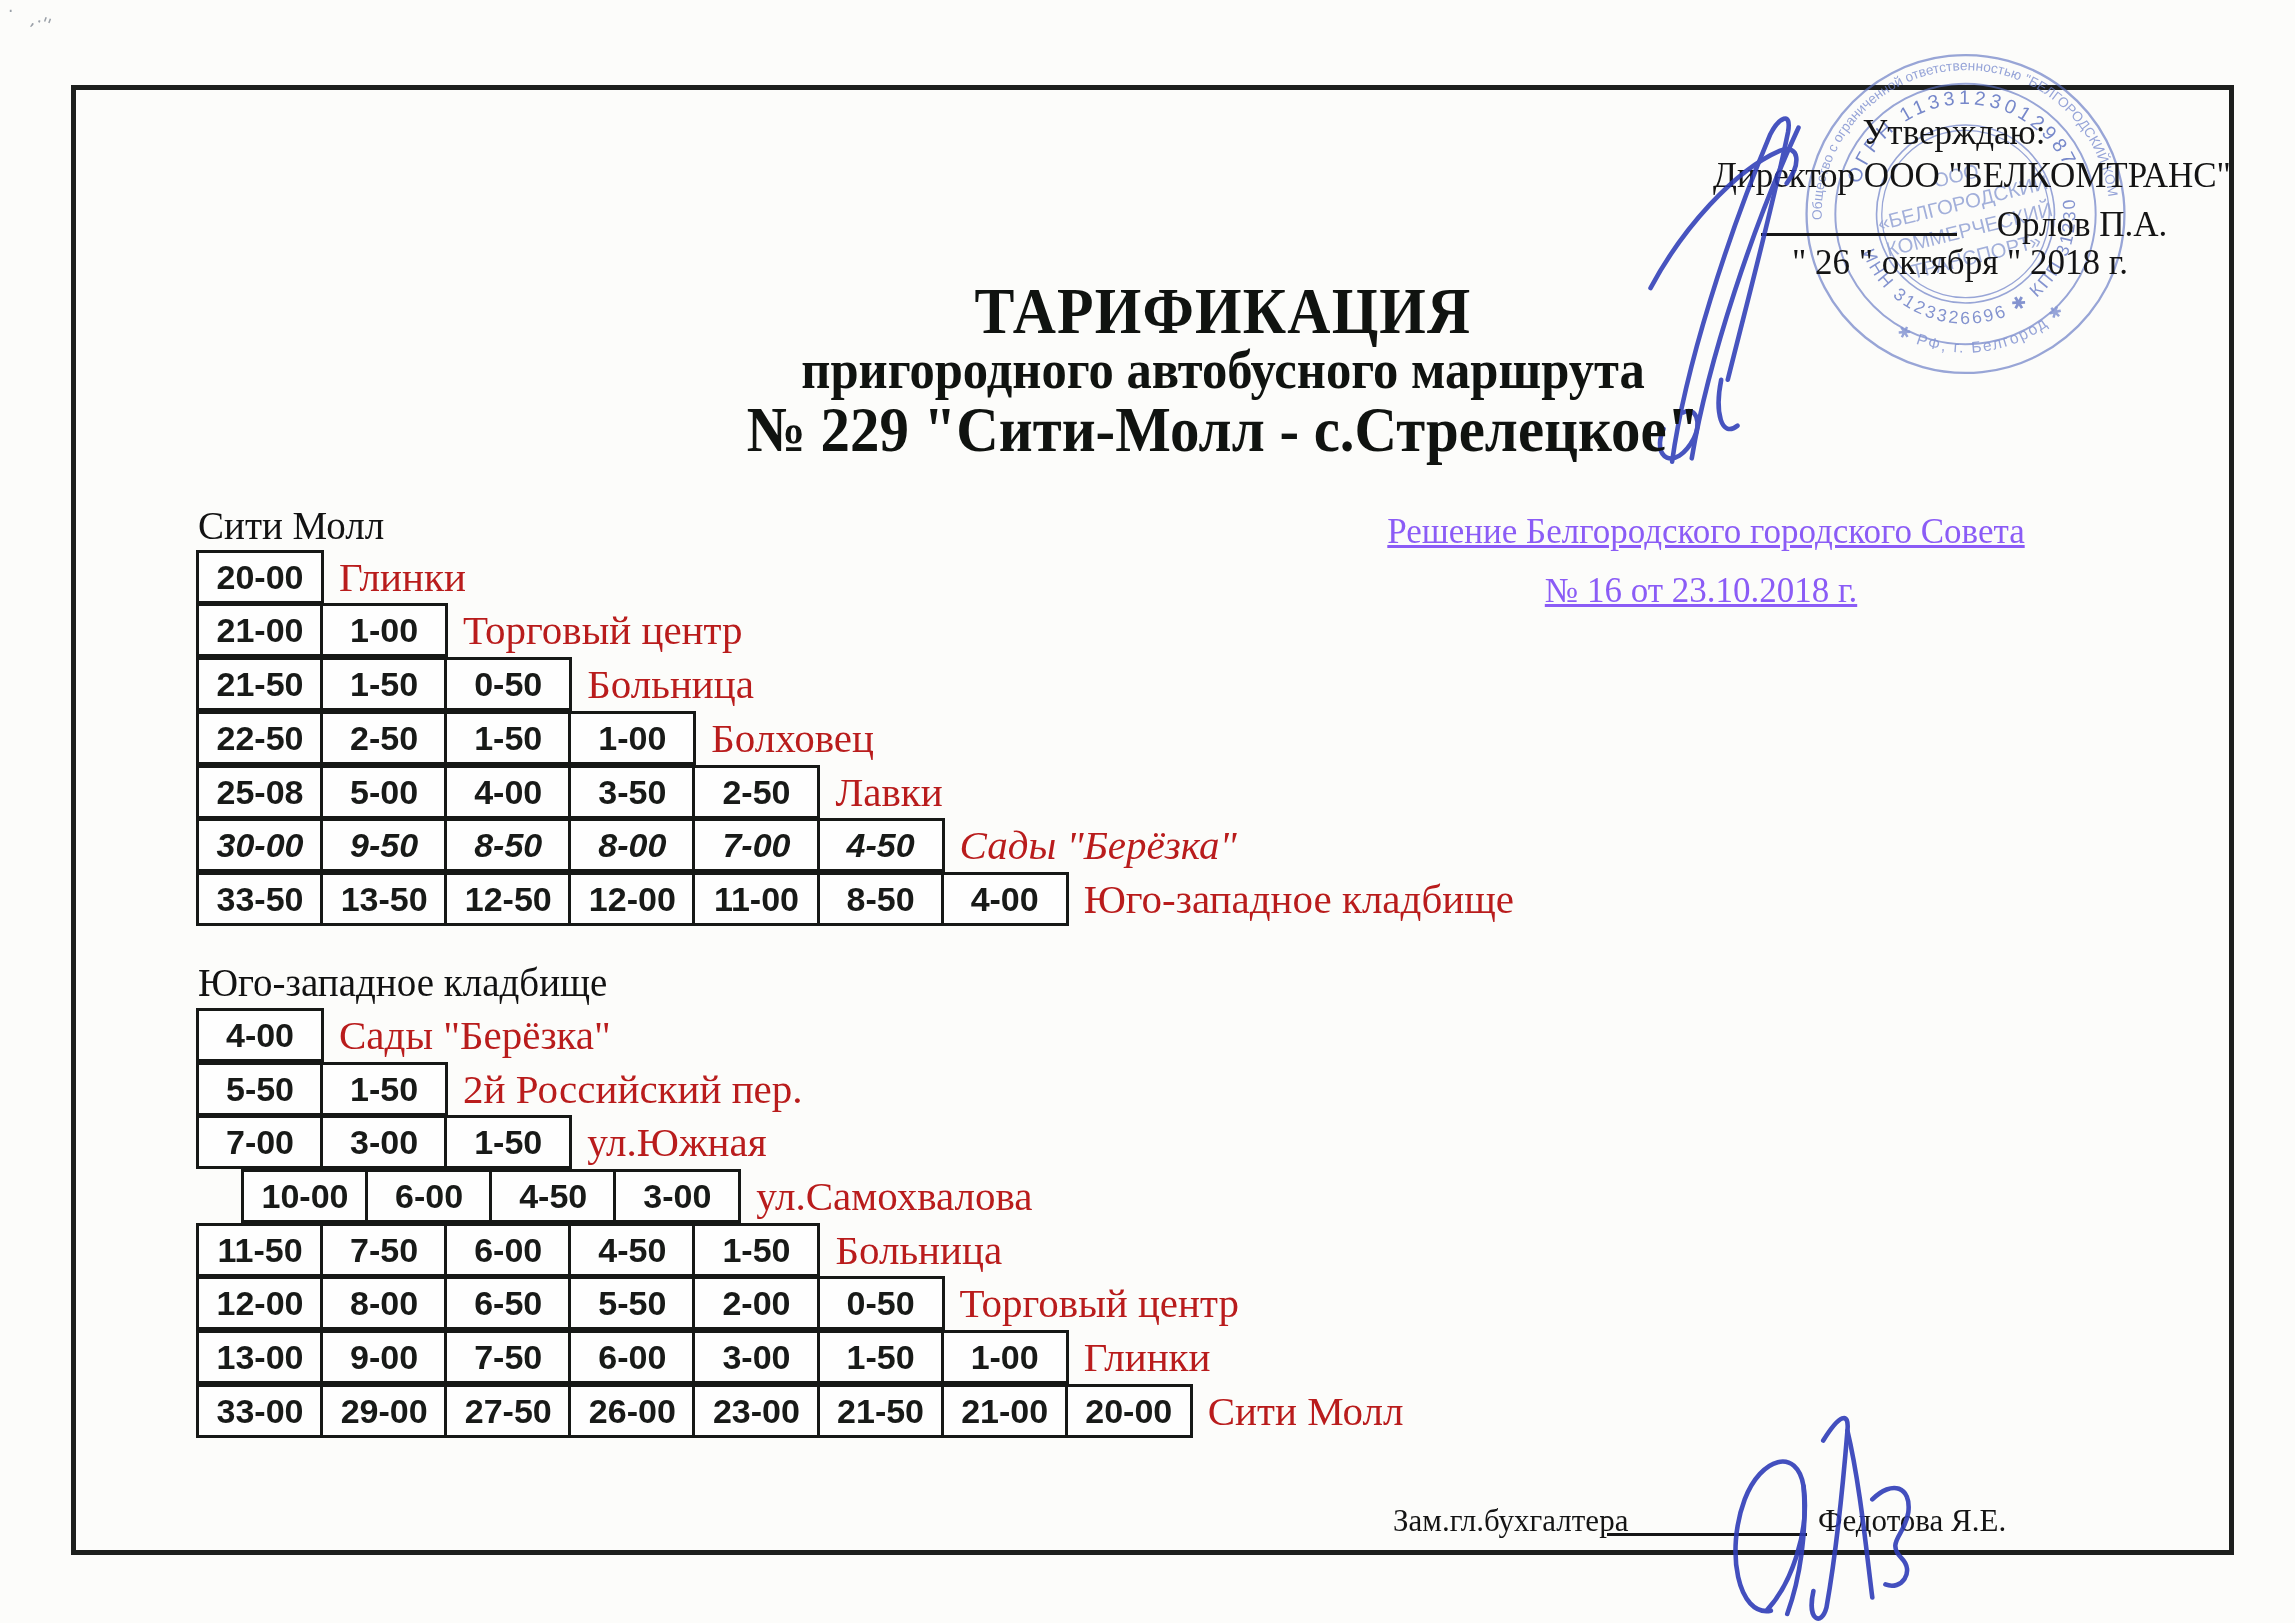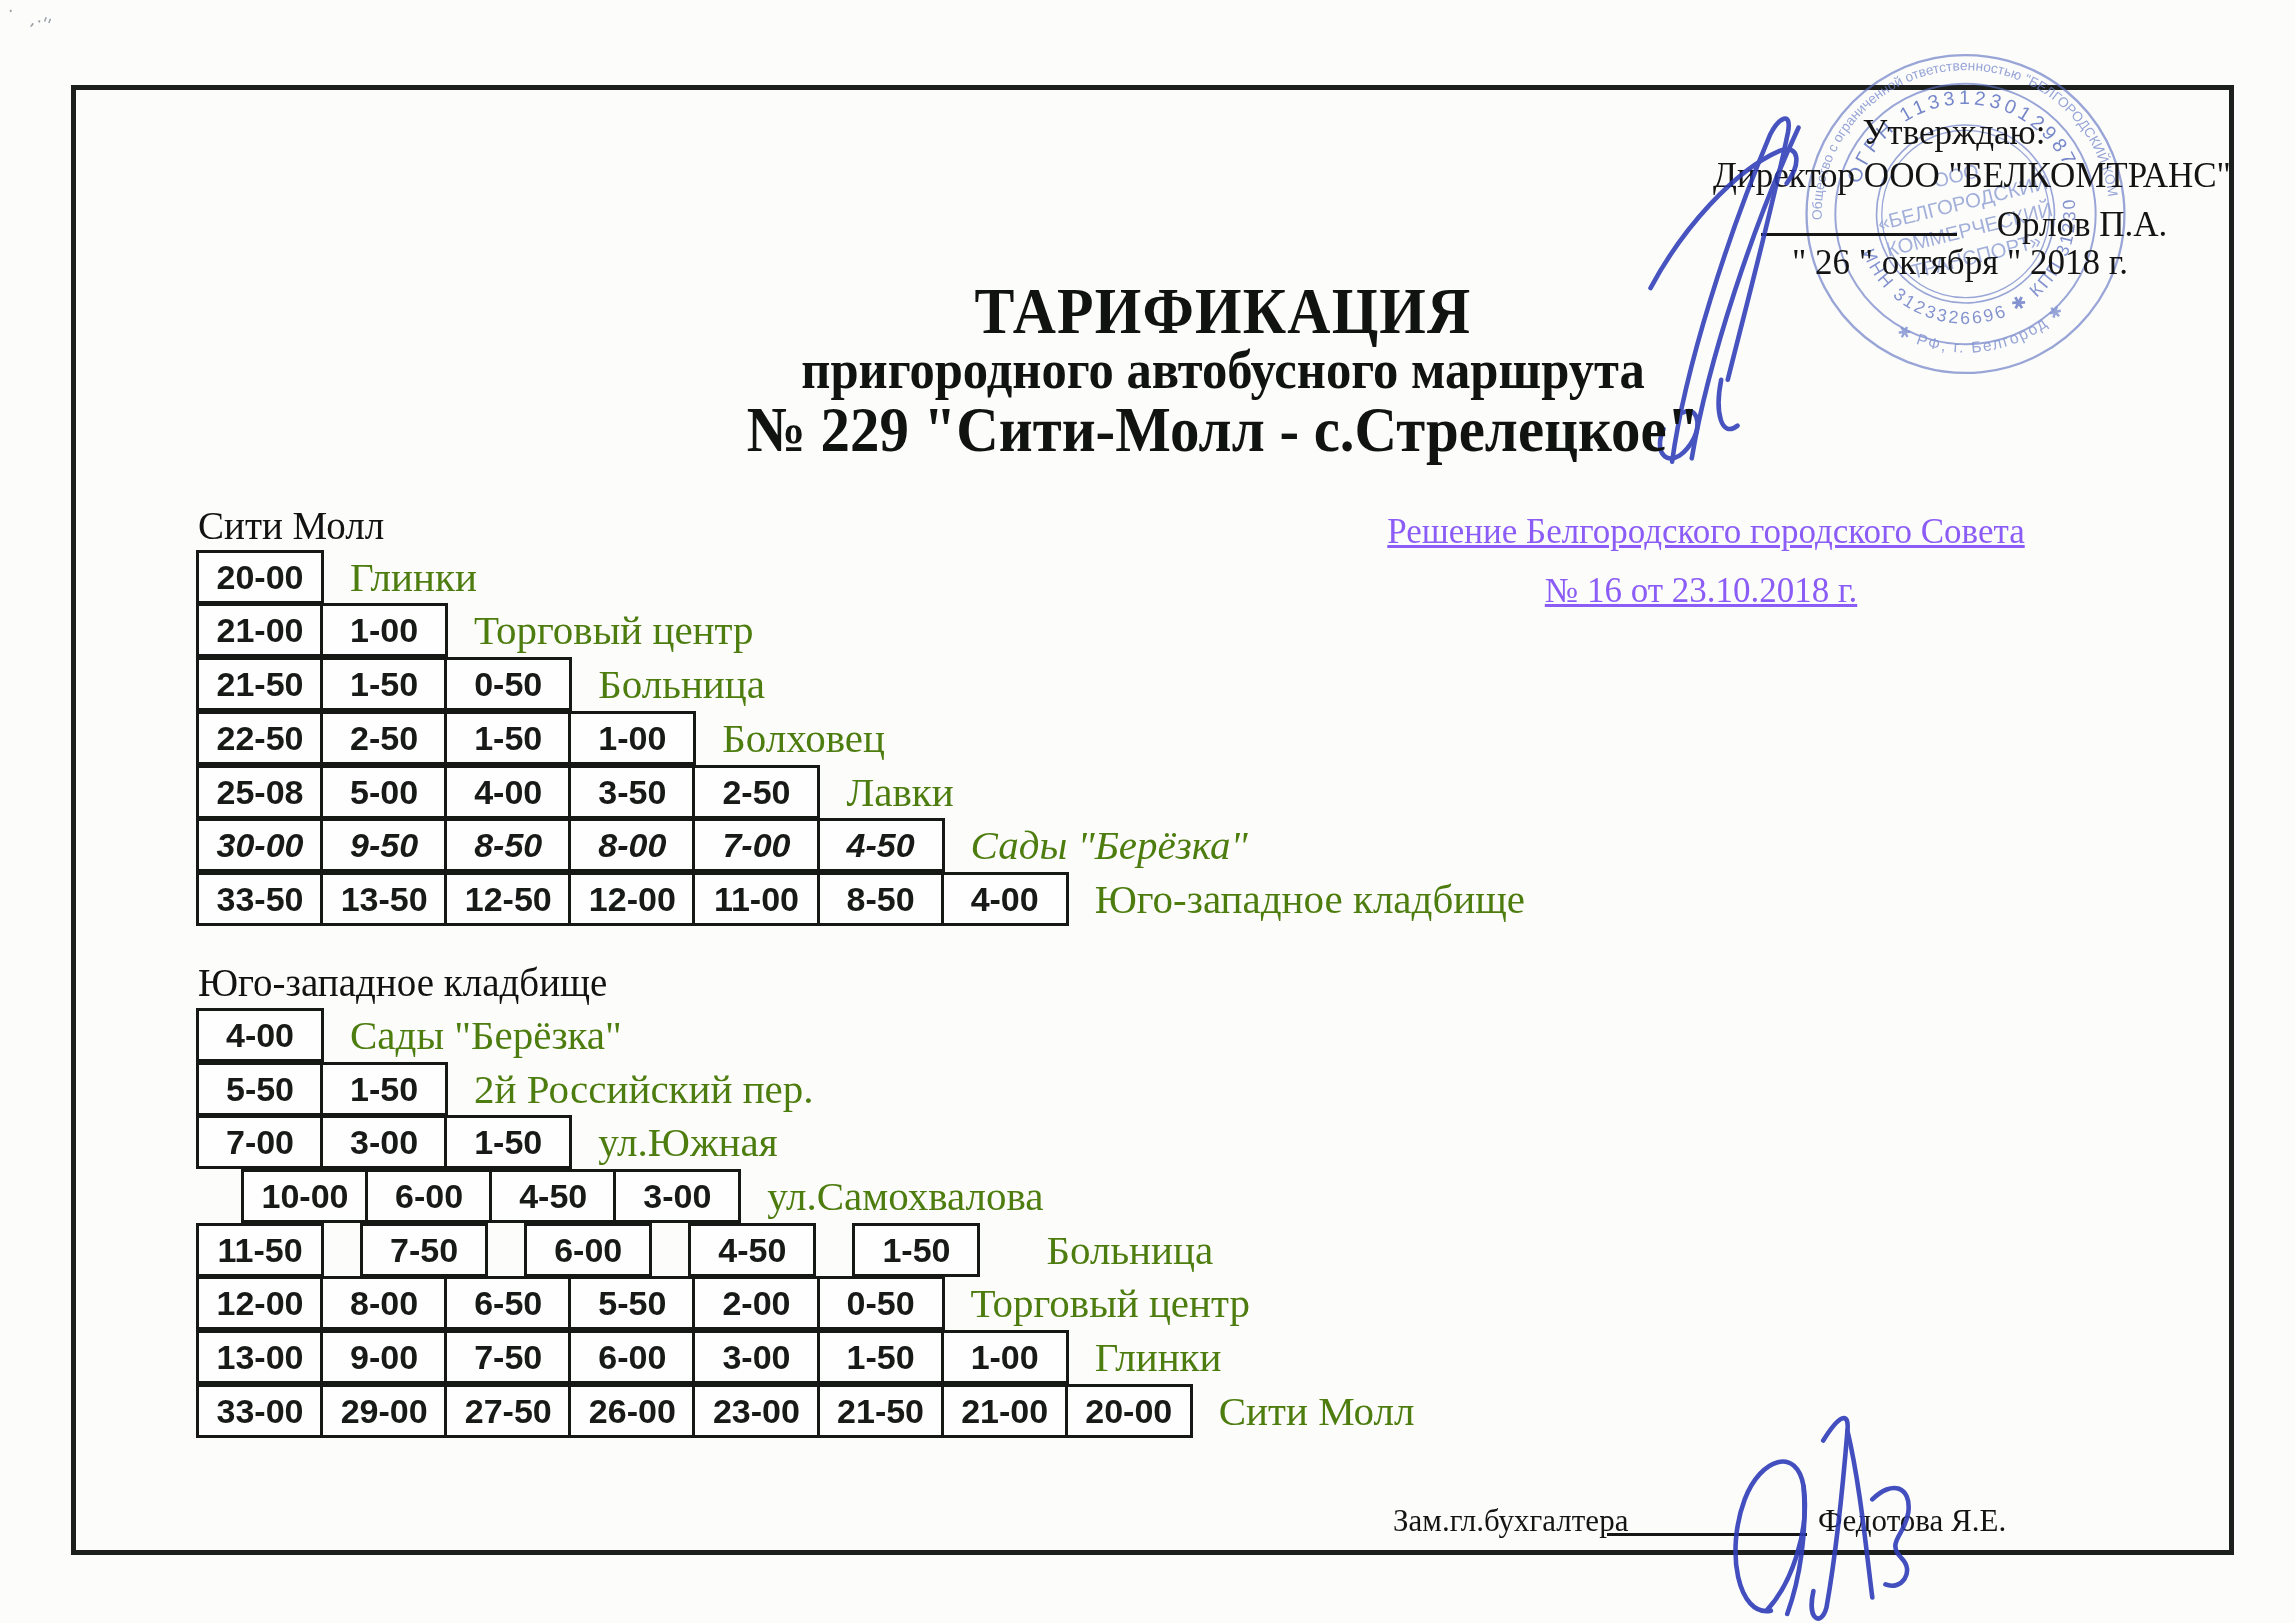--- a/index.html
+++ b/index.html
@@ -30,21 +30,21 @@
   .tbl-head{font-size:39px; color:#121212;}
   
   .fare-row{position:absolute; display:flex; align-items:stretch;}
   .fare-cell{
     box-sizing:border-box; width:128px; height:54px; flex:0 0 128px;
     border:3.9px solid #161816; background:#fefefe;
     display:flex; align-items:center; justify-content:center;
     font-family:"Liberation Sans", sans-serif; font-weight:bold; font-size:34px; color:#181a18;
   }
   .fare-cell + .fare-cell{margin-left:-3.9px;}
-  .stop-label{margin-left:26px; line-height:54px; font-size:41px; color:#4d7c0f; white-space:nowrap;}
+  .stop-label{margin-left:15px; line-height:54px; font-size:41px; color:#b91c1c; white-space:nowrap;}
   
   .footer-text{font-size:31px; color:#141414;}
   .footer-line{display:inline-block; width:200px; border-bottom:3.3px solid #161616; height:27.5px;}
   
   .stamp-svg{position:absolute; left:1802px; top:47px; transform:rotate(-6deg); opacity:0.82;}
   .sig-svg{position:absolute;}
 </style>
 </head>
 <body>
 
@@ -183,21 +183,21 @@
         <div class="fare-cell">1-50</div>
         <div class="stop-label">ул.Южная</div>
       </div>
       <div class="fare-row" style="left: 196px; top: 1169px; padding-left: 45px;">
         <div class="fare-cell">10-00</div>
         <div class="fare-cell">6-00</div>
         <div class="fare-cell">4-50</div>
         <div class="fare-cell">3-00</div>
         <div class="stop-label">ул.Самохвалова</div>
       </div>
-      <div class="fare-row" style="left: 196px; top: 1223px; gap: 40px;">
+      <div class="fare-row" style="left: 196px; top: 1223px;">
         <div class="fare-cell">11-50</div>
         <div class="fare-cell">7-50</div>
         <div class="fare-cell">6-00</div>
         <div class="fare-cell">4-50</div>
         <div class="fare-cell">1-50</div>
         <div class="stop-label">Больница</div>
       </div>
       <div class="fare-row" style="left: 196px; top: 1276px;">
         <div class="fare-cell">12-00</div>
         <div class="fare-cell">8-00</div>

